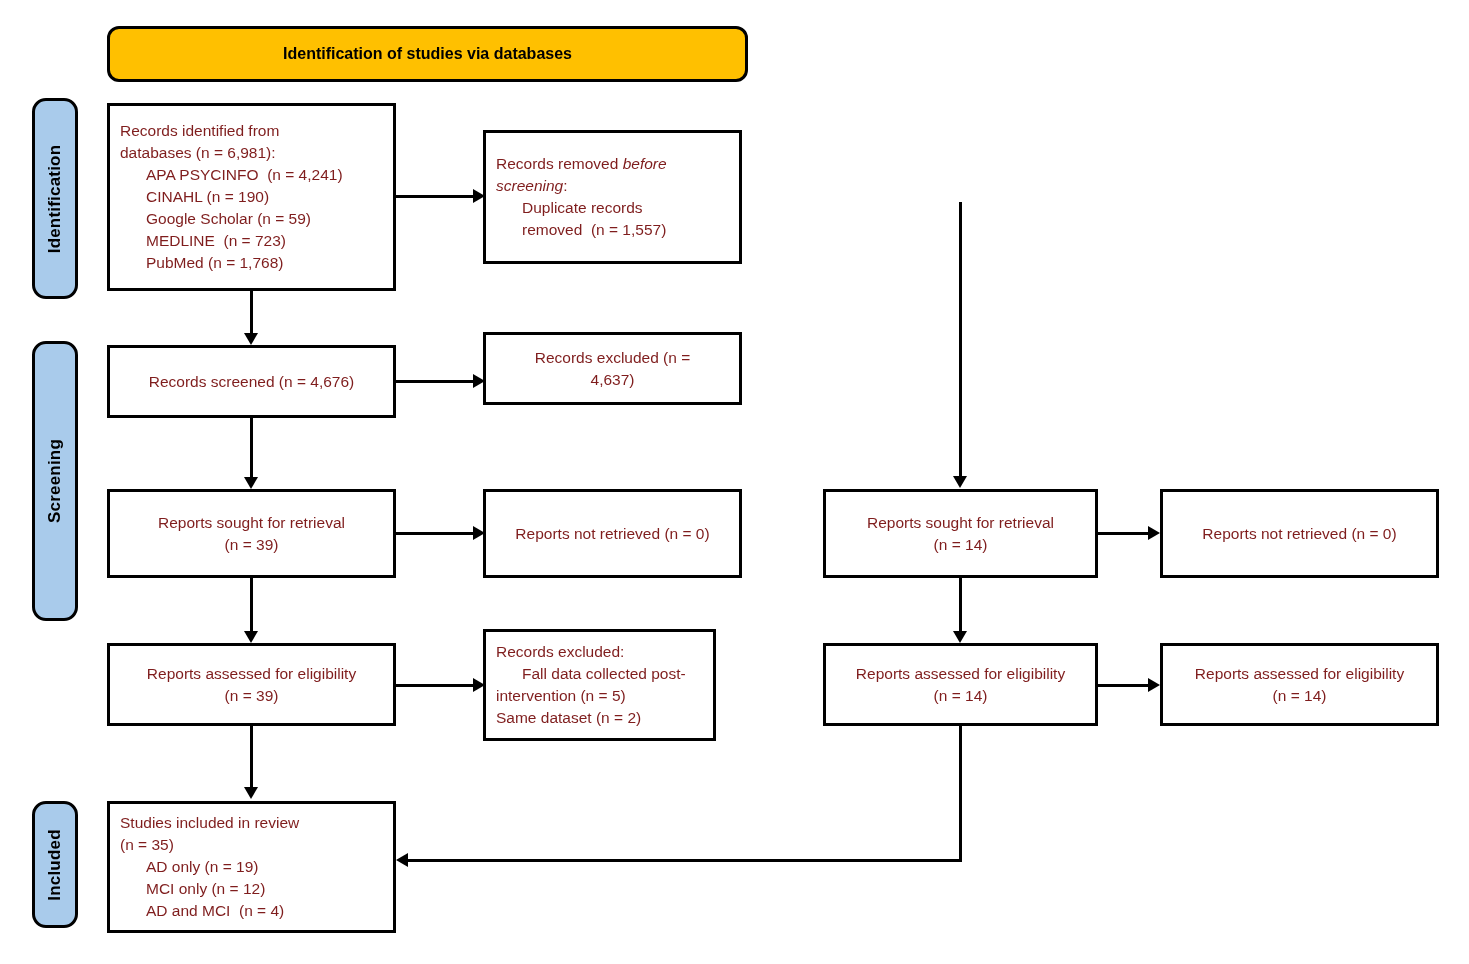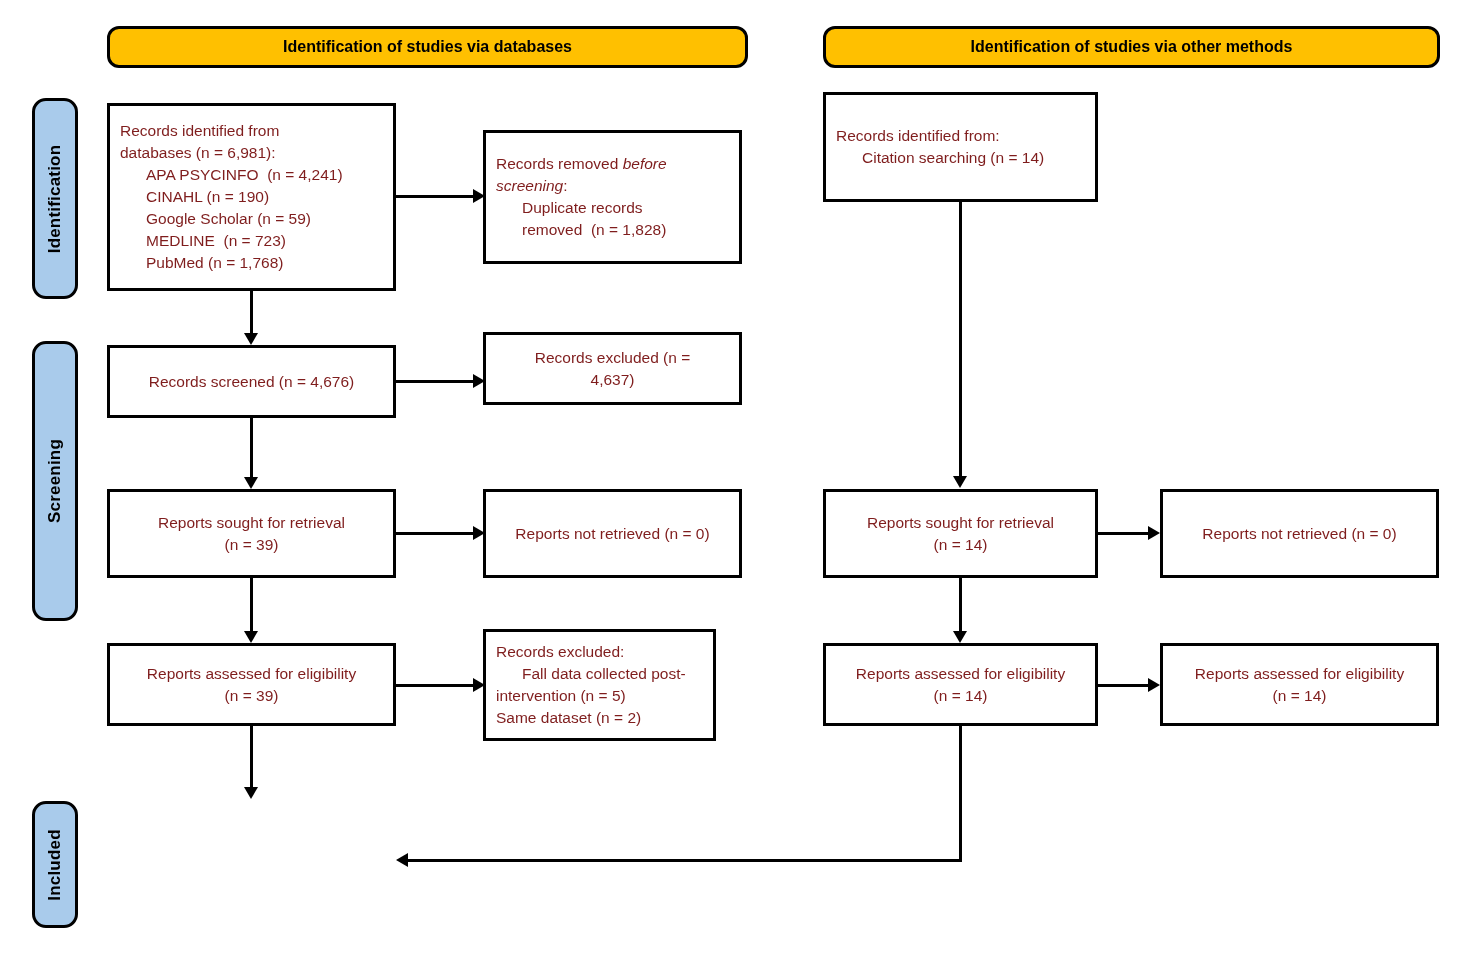--- a/index.html
+++ b/index.html
@@ -122,43 +122,40 @@
   </div>
 
   <div class="stage-tab" style="left:32px; top:341px; width:46px; height:280px;">
     <span class="stage-label">Screening</span>
   </div>
 
   <div class="stage-tab" style="left:32px; top:801px; width:46px; height:127px;">
     <span class="stage-label">Included</span>
   </div>
 
-  <div class="banner" style="left:107px; top:26px; width:641px; height:42px;">
+  <div class="banner" style="left:107px; top:26px; width:641px; height:56px;">
     <span>Identification of studies via databases</span>
   </div>
 
-  <div class="banner" style="left:823px; top:26px; width:617px; height:42px;">
-    <span>Identification of studies via other methods</span>
-  </div>
 
   <div class="node left" style="left:107px; top:103px; width:289px; height:188px;">
     <span class="ln">Records identified from</span>
     <span class="ln">databases (n = 6,981):</span>
     <span class="ln indent">APA PSYCINFO  (n = 4,241)</span>
     <span class="ln indent">CINAHL (n = 190)</span>
     <span class="ln indent">Google Scholar (n = 59)</span>
     <span class="ln indent">MEDLINE  (n = 723)</span>
     <span class="ln indent">PubMed (n = 1,768)</span>
   </div>
 
   <div class="node left" style="left:483px; top:130px; width:259px; height:134px;">
     <span class="ln"><span>Records removed </span><em>before</em></span>
     <span class="ln"><em>screening</em><span>:</span></span>
     <span class="ln indent">Duplicate records</span>
-    <span class="ln indent">removed  (n = 1,828)</span>
+    <span class="ln indent">removed  (n = 1,557)</span>
   </div>
 
   <div class="node center" style="left:107px; top:345px; width:289px; height:73px;">
     <span class="ln">Records screened (n = 4,676)</span>
   </div>
 
   <div class="node center" style="left:483px; top:332px; width:259px; height:73px;">
     <span class="ln">Records excluded (n =</span>
     <span class="ln">4,637)</span>
   </div>
@@ -177,25 +174,28 @@
     <span class="ln">(n = 39)</span>
   </div>
 
   <div class="node left" style="left:483px; top:629px; width:233px; height:112px;">
     <span class="ln">Records excluded:</span>
     <span class="ln indent">Fall data collected post-</span>
     <span class="ln">intervention (n = 5)</span>
     <span class="ln">Same dataset (n = 2)</span>
   </div>
 
-
-  <div class="node left" style="left:823px; top:92px; width:275px; height:110px;">
-    <span class="ln">Records identified from:</span>
-    <span class="ln indent">Citation searching (n = 14)</span>
-  </div>
+  <div class="node left" style="left:107px; top:801px; width:289px; height:132px;">
+    <span class="ln">Studies included in review</span>
+    <span class="ln">(n = 35)</span>
+    <span class="ln indent">AD only (n = 19)</span>
+    <span class="ln indent">MCI only (n = 12)</span>
+    <span class="ln indent">AD and MCI  (n = 4)</span>
+  </div>
+
 
   <div class="node center" style="left:823px; top:489px; width:275px; height:89px;">
     <span class="ln">Reports sought for retrieval</span>
     <span class="ln">(n = 14)</span>
   </div>
 
   <div class="node center" style="left:1160px; top:489px; width:279px; height:89px;">
     <span class="ln">Reports not retrieved (n = 0)</span>
   </div>
 

